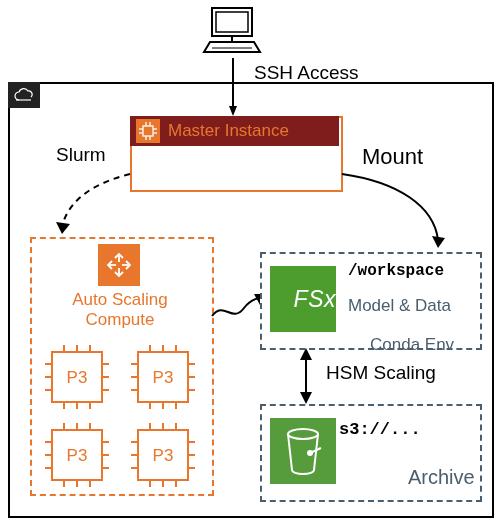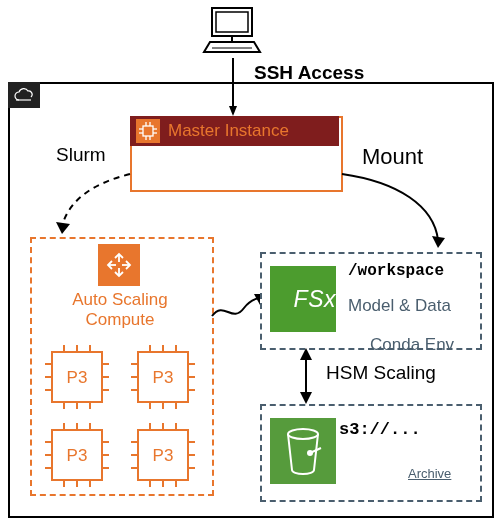--- a/index.html
+++ b/index.html
@@ -37,21 +37,21 @@
       <path d="M4 48 h56 l-6 -10 h-44 z" fill="#fff" stroke="#000" stroke-width="2"></path>
       <line x1="12" y1="44" x2="52" y2="44" stroke="#000" stroke-width="1"></line>
       <line x1="32" y1="32" x2="32" y2="38" stroke="#000" stroke-width="2"></line>
     </svg>
   </div>
 
   <svg class="abs" style="left:229px; top:58px; overflow:visible;" width="8" height="58">
     <line x1="4" y1="0" x2="4" y2="50" stroke="#000" stroke-width="2"></line>
     <polygon points="4,58 0,48 8,48" fill="#000"></polygon>
   </svg>
-  <div class="abs label" style="left:254px; top:62px; font-size:19px;font-weight:bold;">SSH Access</div>
+  <div class="abs label" style="left:254px; top:62px; font-size:19px;">SSH Access</div>
 
   <div class="abs" style="left:130px; top:116px; width:209px; height:72px; border:2px solid #e8762d; background:#fff;"></div>
 
   <div class="abs" style="left:130px; top:116px; width:209px; height:30px; background:#7f1d1d; display:flex; align-items:center;">
     <div style="margin-left:6px; width:24px; height:24px; background:#e8762d; display:flex; align-items:center; justify-content:center;">
       <svg width="18" height="18" viewBox="0 0 18 18">
         <rect x="4" y="4" width="10" height="10" fill="none" stroke="#fff" stroke-width="1.3"></rect>
         <g stroke="#fff" stroke-width="1.3">
           <line x1="7" y1="0" x2="7" y2="4"></line>
             <line x1="11" y1="0" x2="11" y2="4"></line>
@@ -208,15 +208,15 @@
   <div class="abs" style="left:260px; top:404px; width:218px; height:94px; border:2px dashed #4a5e6e; background:#fff;"></div>
   <div class="abs" style="left:270px; top:418px; width:66px; height:66px; background:#569b3c; display:flex; align-items:center; justify-content:center;">
     <svg width="44" height="50" viewBox="0 0 44 50">
       <ellipse cx="22" cy="8" rx="15" ry="5" fill="none" stroke="#fff" stroke-width="2"></ellipse>
       <path d="M7 8 L11 44 a11 4 0 0 0 22 0 L37 8" fill="none" stroke="#fff" stroke-width="2"></path>
       <ellipse cx="29" cy="27" rx="3" ry="3" fill="#fff"></ellipse>
       <line x1="29" y1="27" x2="40" y2="22" stroke="#fff" stroke-width="2"></line>
     </svg>
   </div>
   <div class="abs mono" style="left:339px; top:420px; font-size:17px; color:#000;">s3://...</div>
-  <div class="abs" style="left:408px; top:466px; font-size:13px; color:#4a5e6e;text-decoration:underline;">Archive</div>
+  <div class="abs" style="left:408px; top:466px; font-size:20px; color:#4a5e6e;">Archive</div>
 
 </div>
 
 </body></html>

